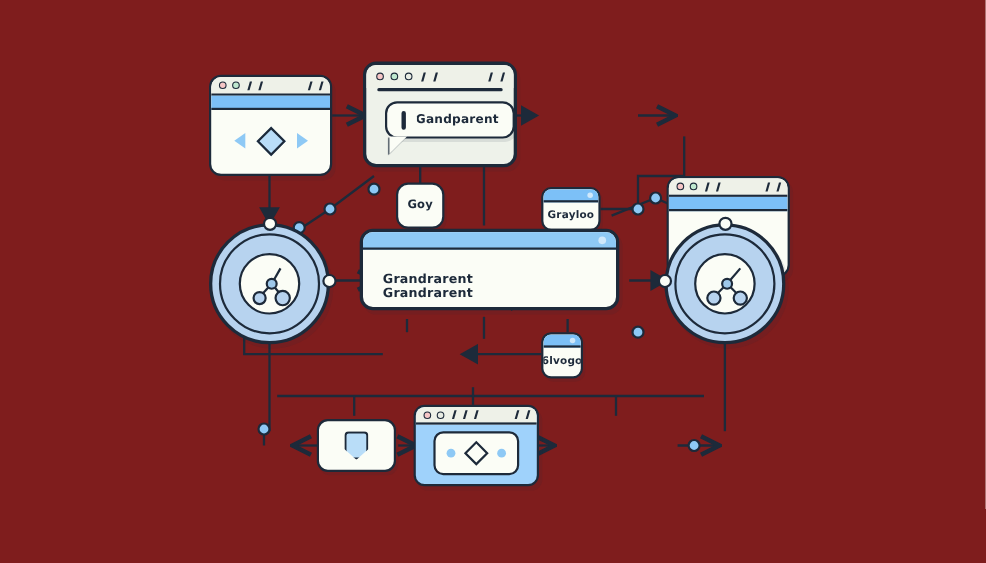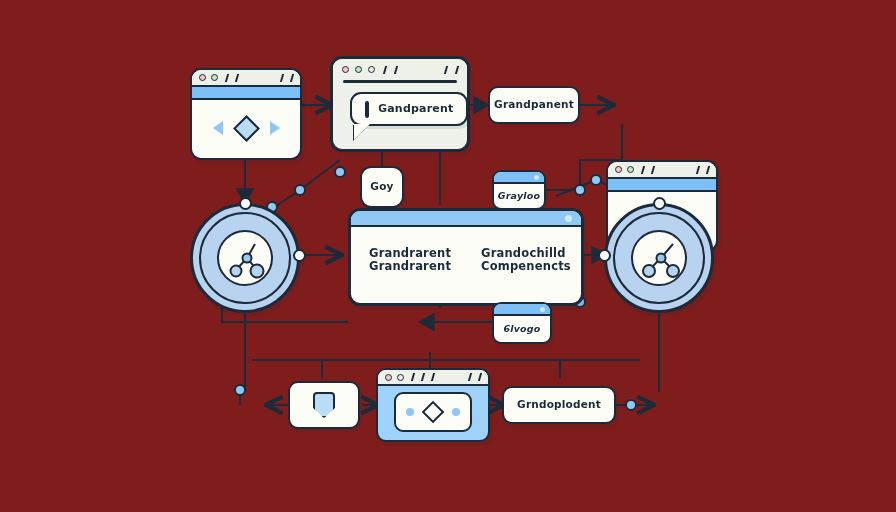--- a/index.html
+++ b/index.html
@@ -155,21 +155,21 @@
     overflow: hidden;
     box-shadow: 2px 3px 0 rgba(29,42,58,0.10);
     display: flex; flex-direction: column;
   }
   .smallwin-bar { height: 12px; background: #7cc0f7; border-bottom: 2px solid #1d2a3a; position: relative; }
   .smallwin-bar::after {
     content: ""; position: absolute; right: 5px; top: 3px;
     width: 5px; height: 5px; border-radius: 50%;
     background: #cfe8fb;
   }
-  .smallwin-body { flex: 1; display: flex; align-items: center; justify-content: center; font-style: italic; }
+  .smallwin-body { flex: 1; display: flex; align-items: center; justify-content: center; }
 
   .shield {
     width: 22px; height: 26px;
     background: #b9ddf8;
     border: 2.5px solid #1d2a3a;
     border-radius: 4px 4px 9px 9px;
     clip-path: polygon(0 0, 100% 0, 100% 62%, 50% 100%, 0 62%);
     position: relative;
   }
 
@@ -331,23 +331,20 @@
 
   <div class="node inner-chip" style="left:350px; top:92px; width:118px; height:34px;">
     <span class="chip-ico"></span>
     <span class="lbl" style="font-size:11px;">Gandparent</span>
   </div>
 
   <div class="node" style="left:354px; top:124px; width:0; height:0;
        border-left:0 solid transparent; border-right:16px solid transparent;
        border-top:16px solid #fbfdf6; filter:drop-shadow(-1px 1px 0 #1d2a3a);"></div>
 
-  <div class="node card" style="left:488px; top:86px; width:92px; height:38px;">
-    <span class="lbl" style="font-size:10.5px;">Grandpanent</span>
-  </div>
 
   <div class="node pill" style="left:360px; top:166px; width:44px; height:42px;">
     <span class="lbl">Goy</span>
   </div>
 
   <div class="node smallwin" style="left:492px; top:170px; width:54px; height:40px;">
     <div class="smallwin-bar"></div>
     <div class="smallwin-body">
       <span class="lbl" style="font-size:9.5px;">Grayloo</span>
     </div>
@@ -389,39 +386,35 @@
           <circle cx="40" cy="39" r="6" fill="#b7d3ef" stroke="#1d2a3a" stroke-width="2"></circle>
         </svg>
       </div>
     </div>
   </div>
   <div class="node" style="left:653px; top:197px; width:13px; height:13px; border-radius:50%;
        background:#fbfdf6; border:2.5px solid #1d2a3a;"></div>
   <div class="node" style="left:598px; top:249px; width:13px; height:13px; border-radius:50%;
        background:#fbfdf6; border:2.5px solid #1d2a3a;"></div>
 
-  <div class="node panel" style="left:348px; top:208px; width:236px; height:98px;">
+  <div class="node panel" style="left:327px; top:208px; width:236px; height:74px;">
     <div class="panel-top">
       <span style="position:absolute; right:9px; top:4px; width:7px; height:7px;
             border-radius:50%; background:#cfe8fb;"></span>
     </div>
     <div class="panel-body">
       <div class="panel-lbl lbl" style="left:18px; top:20px; text-align:left;">
         <div>Grandrarent</div>
         <div>Grandrarent</div>
       </div>
-      <div class="panel-lbl lbl" style="left:130px; top:20px; text-align:left;">
-        <div>Grandochilld</div>
-        <div>Compenencts</div>
-      </div>
-    </div>
-  </div>
-
-
-  <div class="node smallwin" style="left:492px; top:302px; width:60px; height:42px;">
+    </div>
+  </div>
+
+
+  <div class="node smallwin" style="left:492px; top:302px; width:38px; height:42px;">
     <div class="smallwin-bar"></div>
     <div class="smallwin-body">
       <span class="lbl" style="font-size:9.5px;">6lvogo</span>
     </div>
   </div>
 
   <div class="node card" style="left:288px; top:381px; width:72px; height:48px;">
     <span class="shield"></span>
   </div>
 
@@ -438,17 +431,14 @@
     </div>
     <div class="bwin-body">
       <div class="bwin-card">
         <span class="minidot"></span>
         <span class="diamond" style="width:16px;height:16px;background:#fbfdf6;"></span>
         <span class="minidot"></span>
       </div>
     </div>
   </div>
 
-  <div class="node card" style="left:502px; top:386px; width:114px; height:38px;">
-    <span class="lbl" style="font-size:10.5px;">Grndoplodent</span>
-  </div>
 
 </div>
 
 </body></html>

